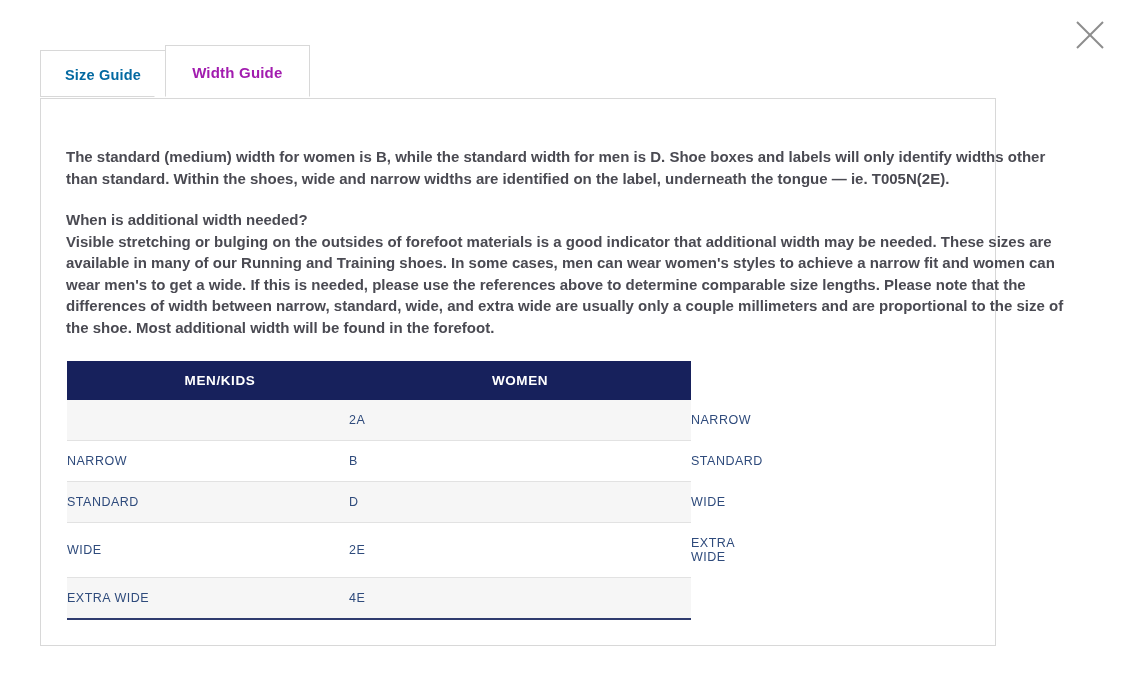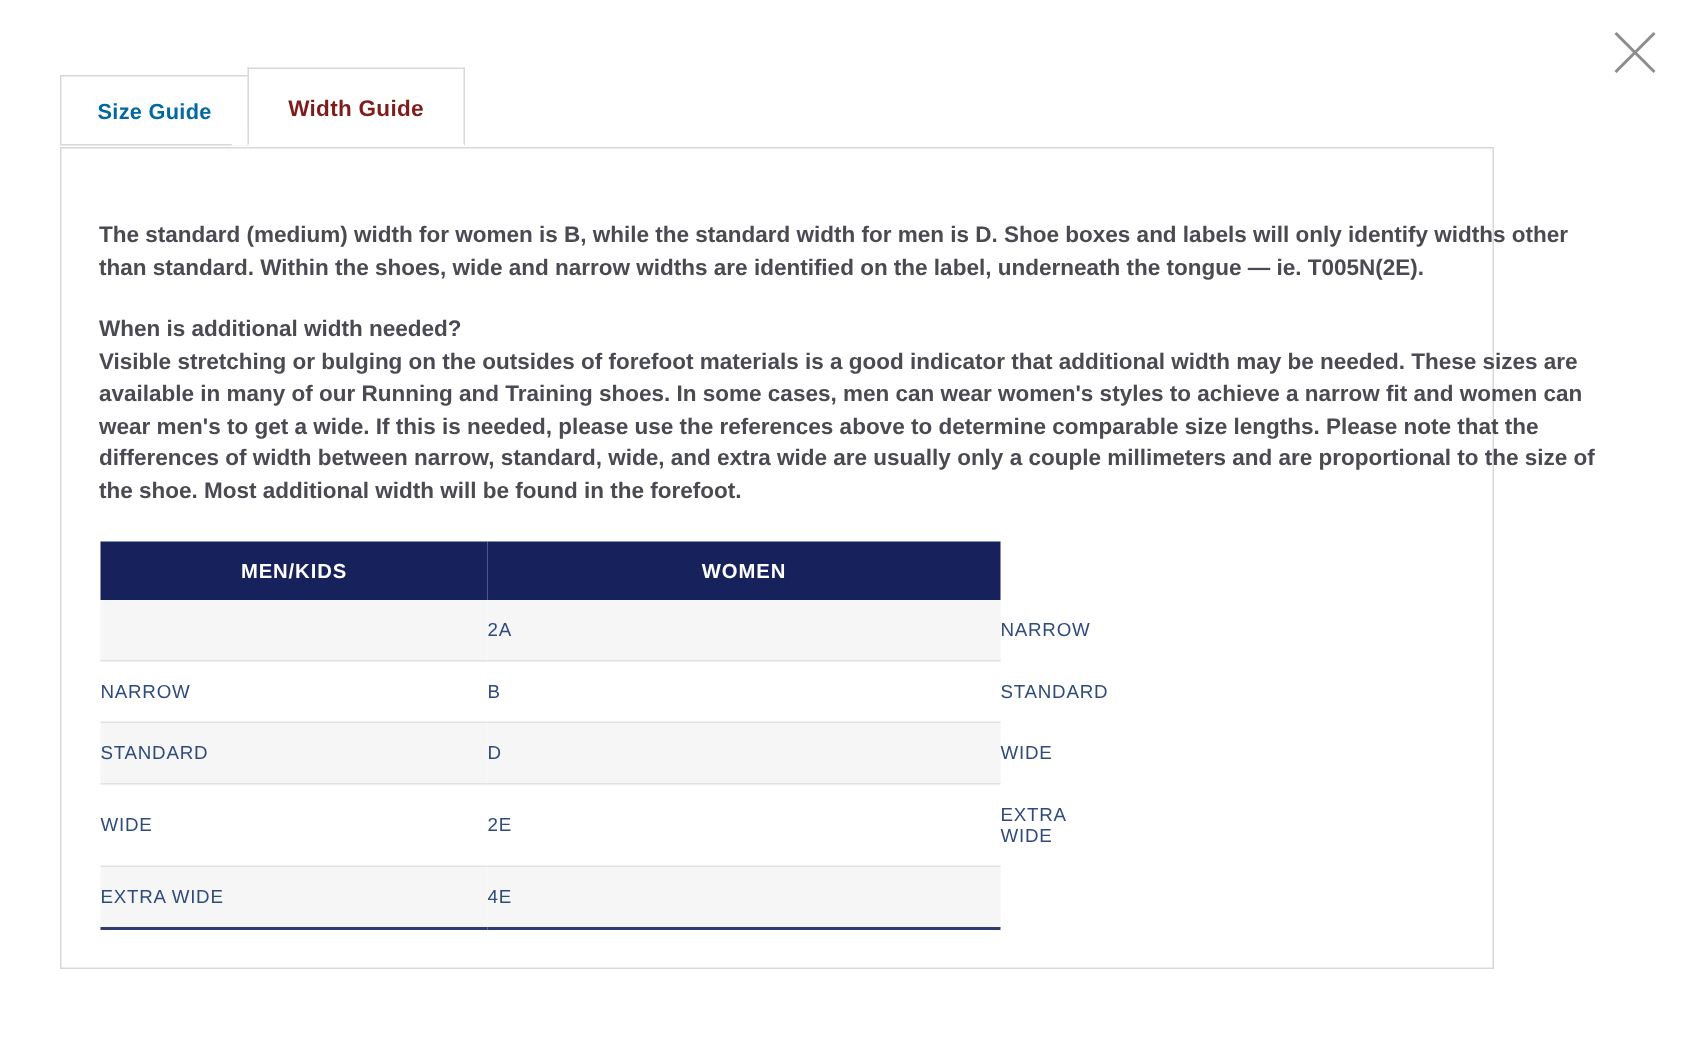--- a/index.html
+++ b/index.html
@@ -40,21 +40,21 @@
     z-index: 3;
   }
   .tab {
     position: relative;
     font-size: 14.5px;
     font-weight: bold;
     letter-spacing: .2px;
     padding: 16px 24px 14px 24px;
     border: 1px solid #d8d8d8;
     background: #ffffff;
-    color: #7f1d1d;
+    color: #a21caf;
     cursor: pointer;
     white-space: nowrap;
   }
   .tab-inactive {
     border-bottom: 1px solid #d8d8d8;
     color: #0369a1;
     margin-right: -1px;
     padding-bottom: 13px;
   }
   .tab-inactive::after {
@@ -114,21 +114,21 @@
   }
   .width-table th {
     background: #17215c;
     color: #ffffff;
     font-size: 13.5px;
     font-weight: bold;
     letter-spacing: .6px;
     padding: 12px 0;
     text-align: center;
   }
-  .width-table th.th-men { width: 258px; }
+  .width-table th.th-men { width: 258px; padding-left: 24px; }
   .width-table th.th-women { width: 342px; text-align: center; }
   .width-table td {
     font-size: 12.5px;
     letter-spacing: .5px;
     color: #2f4b7c;
     padding: 13px 0;
     border-bottom: 1px solid #e2e2e2;
   }
   .width-table tr.odd td { background: #f6f6f6; }
   .width-table tr:last-child td { border-bottom: 2px solid #2f3c6e; }

